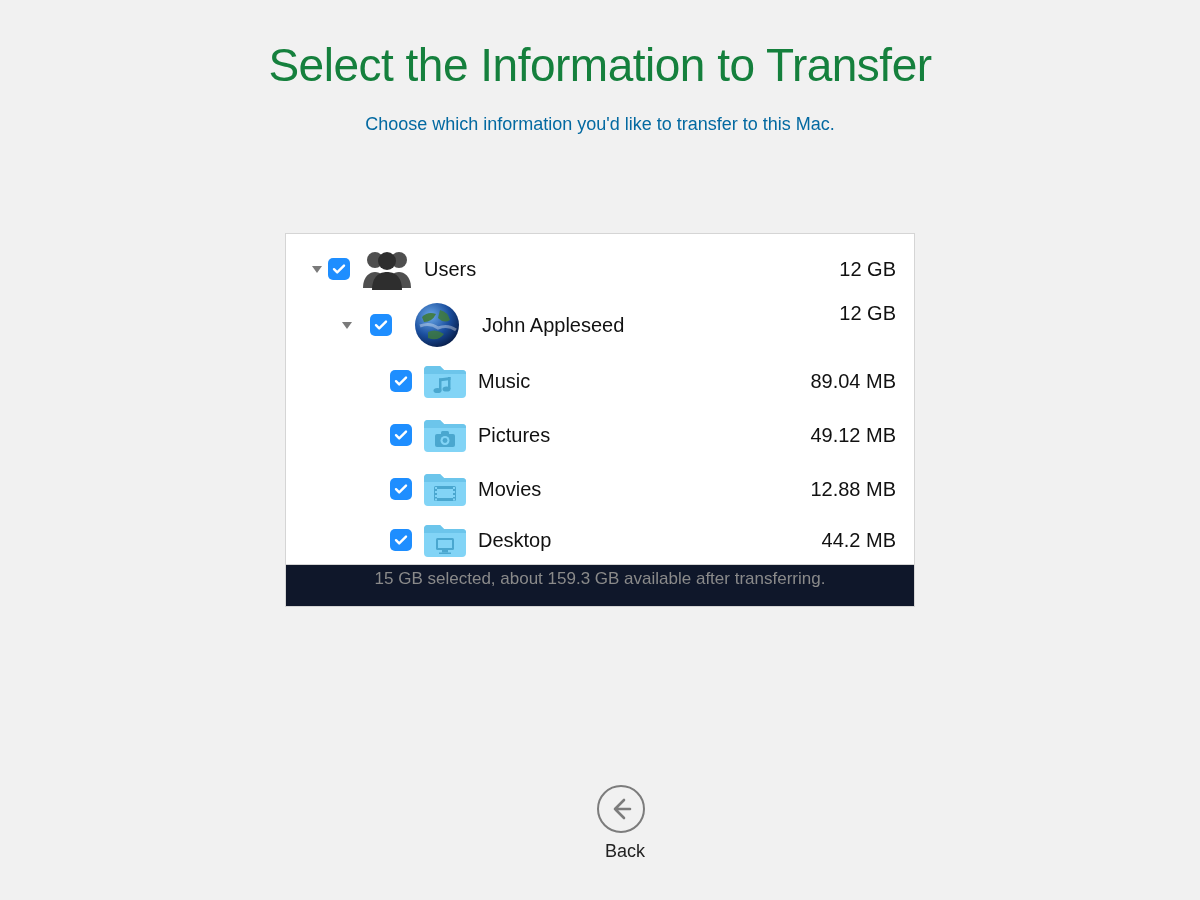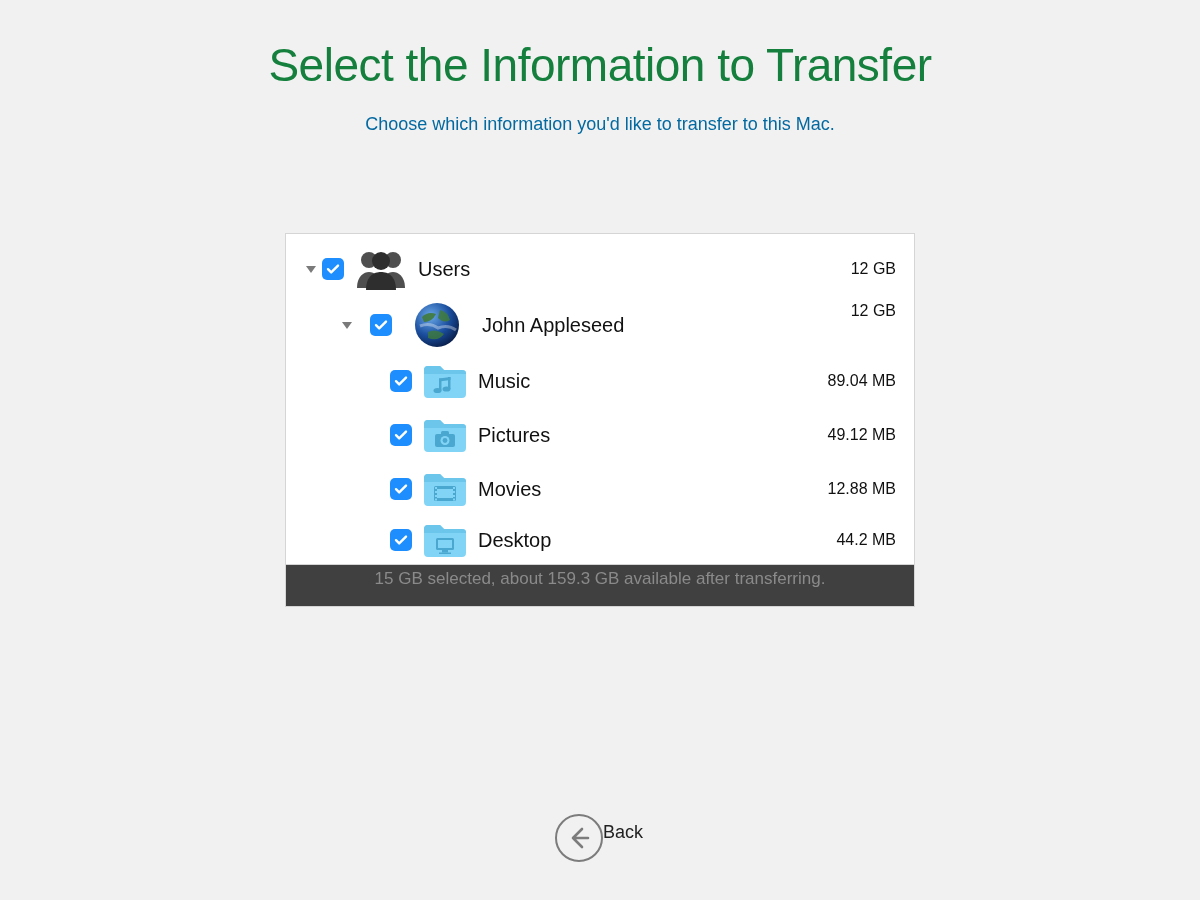--- a/index.html
+++ b/index.html
@@ -40,21 +40,21 @@
       height: 330px;
       overflow: hidden;
       padding-top: 8px;
     }
     .row {
       display: flex;
       align-items: center;
       height: 54px;
       padding-right: 18px;
     }
-    .row-users   { padding-left: 16px; }
+    .row-users   { padding-left: 22px; }
     .row-user    { padding-left: 52px; height: 58px; gap: 12px; }
     .row-folder  { padding-left: 104px; height: 54px; }
     .disclosure {
       width: 18px;
       height: 18px;
       color: #7a7a7a;
       display: inline-flex;
       align-items: center;
       justify-content: center;
       margin-right: 2px;
@@ -83,50 +83,50 @@
     .icon-users  { width: 54px; height: 42px; }
     .icon-avatar { width: 46px; height: 46px; }
     .icon-folder { width: 46px; height: 38px; }
     .label {
       font-size: 20px;
       color: #111;
       flex: 0 0 auto;
     }
     .spacer { flex: 1 1 auto; }
     .size {
-      font-size: 16px;
+      font-size: 20px;
       color: #111;
       text-align: right;
       min-width: 110px;
     }
     .size-user { align-self: flex-start; margin-top: 6px; }
     .status-bar {
       border-top: 1px solid #d5d5d5;
-      background: #404040;
+      background: #0f172a;
       height: 42px;
       display: flex;
       align-items: flex-start;
       justify-content: center;
       font-size: 17px;
       color: #8a8a8a;
       padding-top: 4px;
     }
     .nav-buttons {
       position: absolute;
       bottom: 38px;
       left: 0;
       right: 0;
       display: flex;
       justify-content: center;
       gap: 70px;
     }
     .nav-btn {
       display: flex;
-      flex-direction: row;
-      align-items: flex-start;
+      flex-direction: column;
+      align-items: flex-end;
       width: 90px;
     }
     .nav-circle {
       width: 48px;
       height: 48px;
       border: 2.5px solid #7c7c7c;
       border-radius: 50%;
       display: inline-flex;
       align-items: center;
       justify-content: center;

